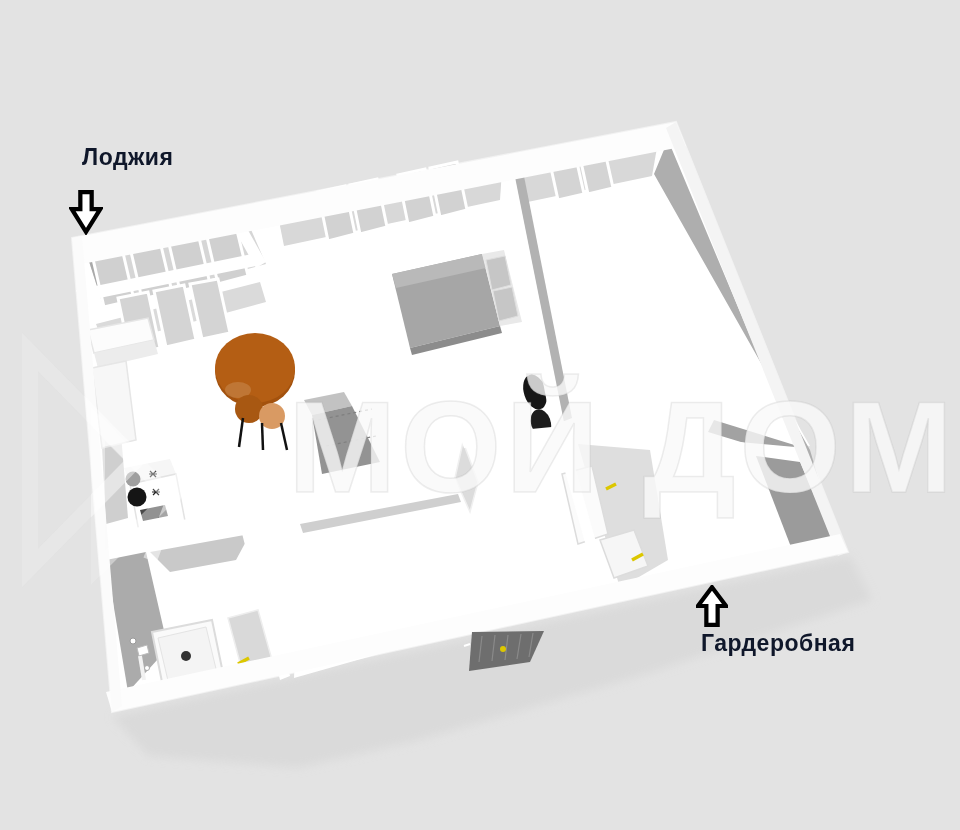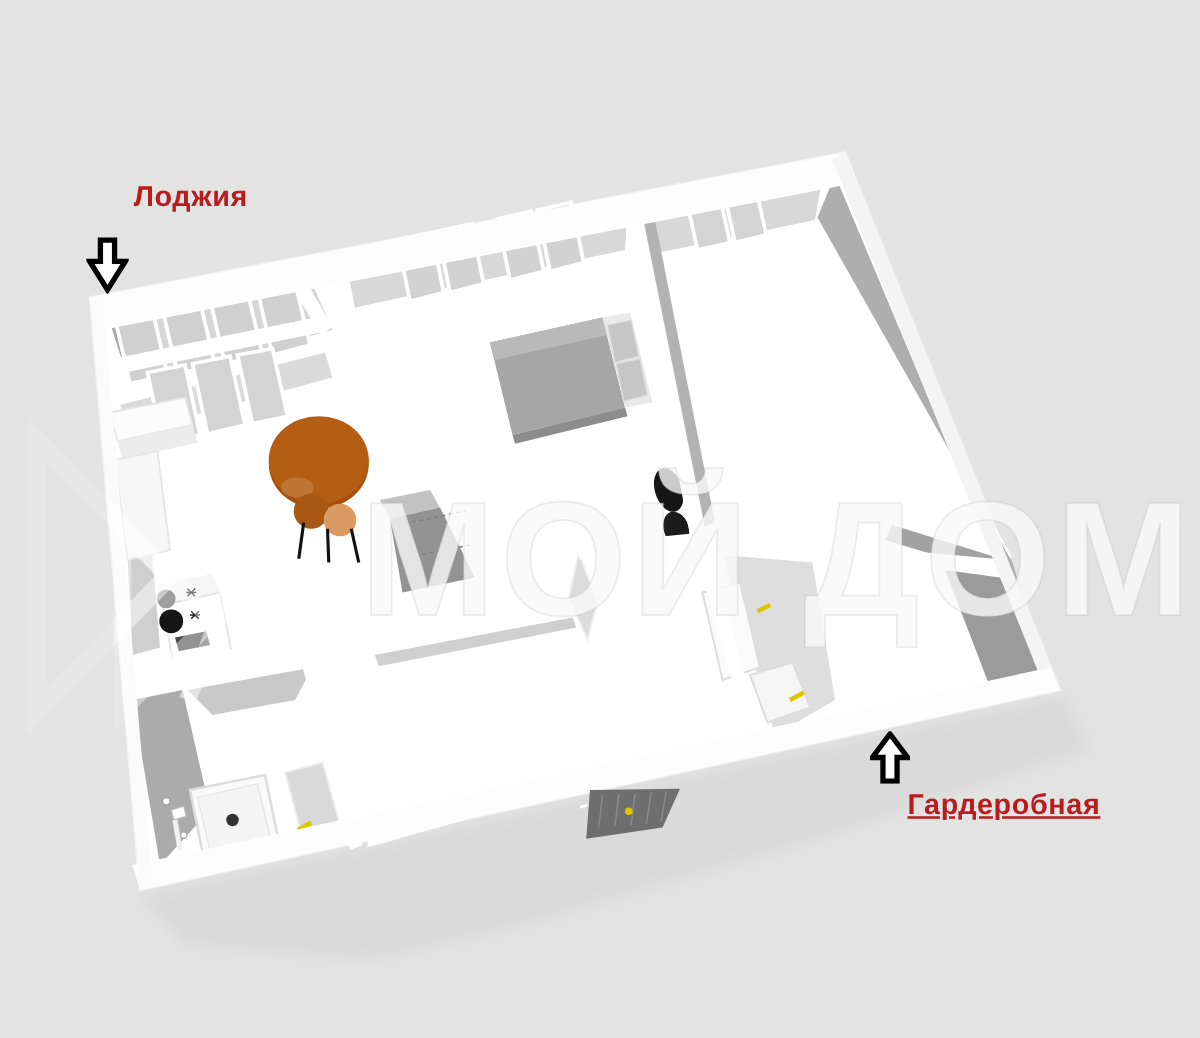--- a/index.html
+++ b/index.html
@@ -3,26 +3,26 @@
 <meta charset="utf-8">
 <style>
   html,body{margin:0;padding:0;background:#e3e3e3;}
   .stage{
     position:relative;width:960px;height:830px;overflow:hidden;
     background:#e3e3e3;font-family:"Liberation Sans","DejaVu Sans",sans-serif;
   }
   .stage svg.scene{position:absolute;left:0;top:0;}
   .annotation-label{
     position:absolute;font-weight:bold;font-size:23px;line-height:1;
-    color:#b91c1c;letter-spacing:.5px;white-space:nowrap;margin-left:25px;
+    color:#0f172a;letter-spacing:.5px;white-space:nowrap;
   }
   .annotation-arrow{position:absolute;}
   #loggia-label{left:82px;top:146px;}
   #loggia-arrow{left:69px;top:189px;width:34px;height:46px;}
-  #wardrobe-label{left:701px;top:632px;text-decoration:underline;}
+  #wardrobe-label{left:701px;top:632px;}
   #wardrobe-arrow{left:696px;top:585px;width:32px;height:42px;}
 </style>
 </head>
 <body>
 
 <div class="stage">
 
 <svg class="scene" width="960" height="830" viewBox="0 0 960 830">
   <defs>
     <filter id="soft" x="-20%" y="-20%" width="140%" height="140%">

